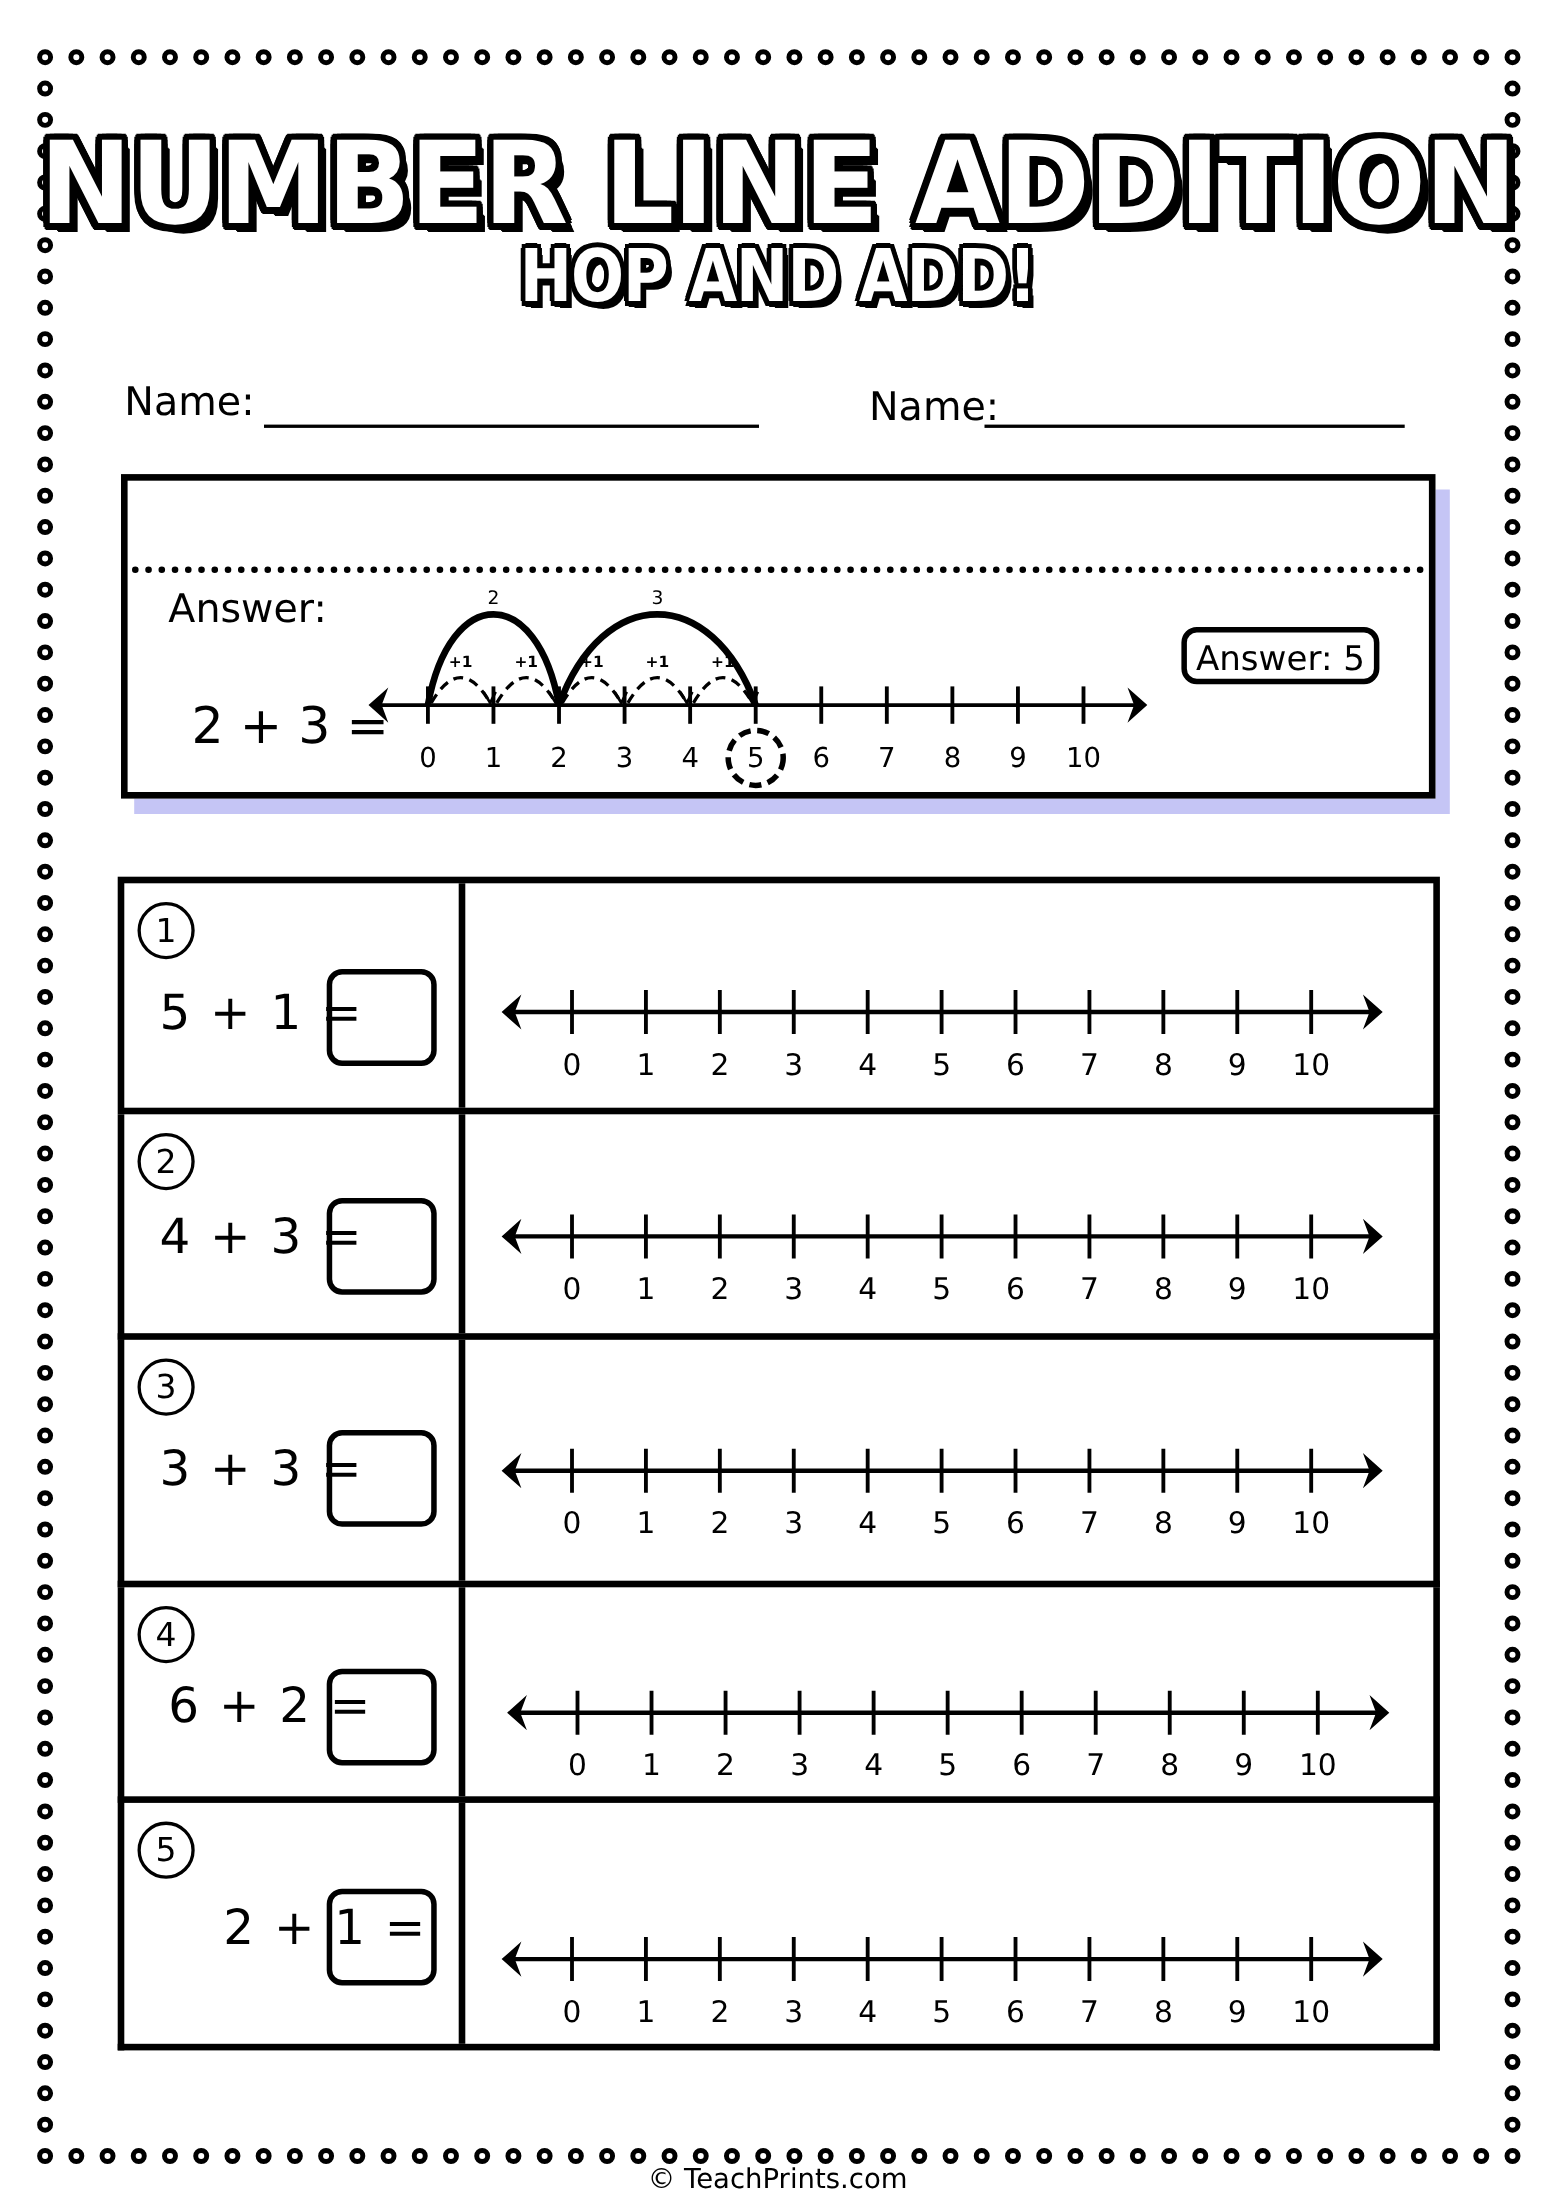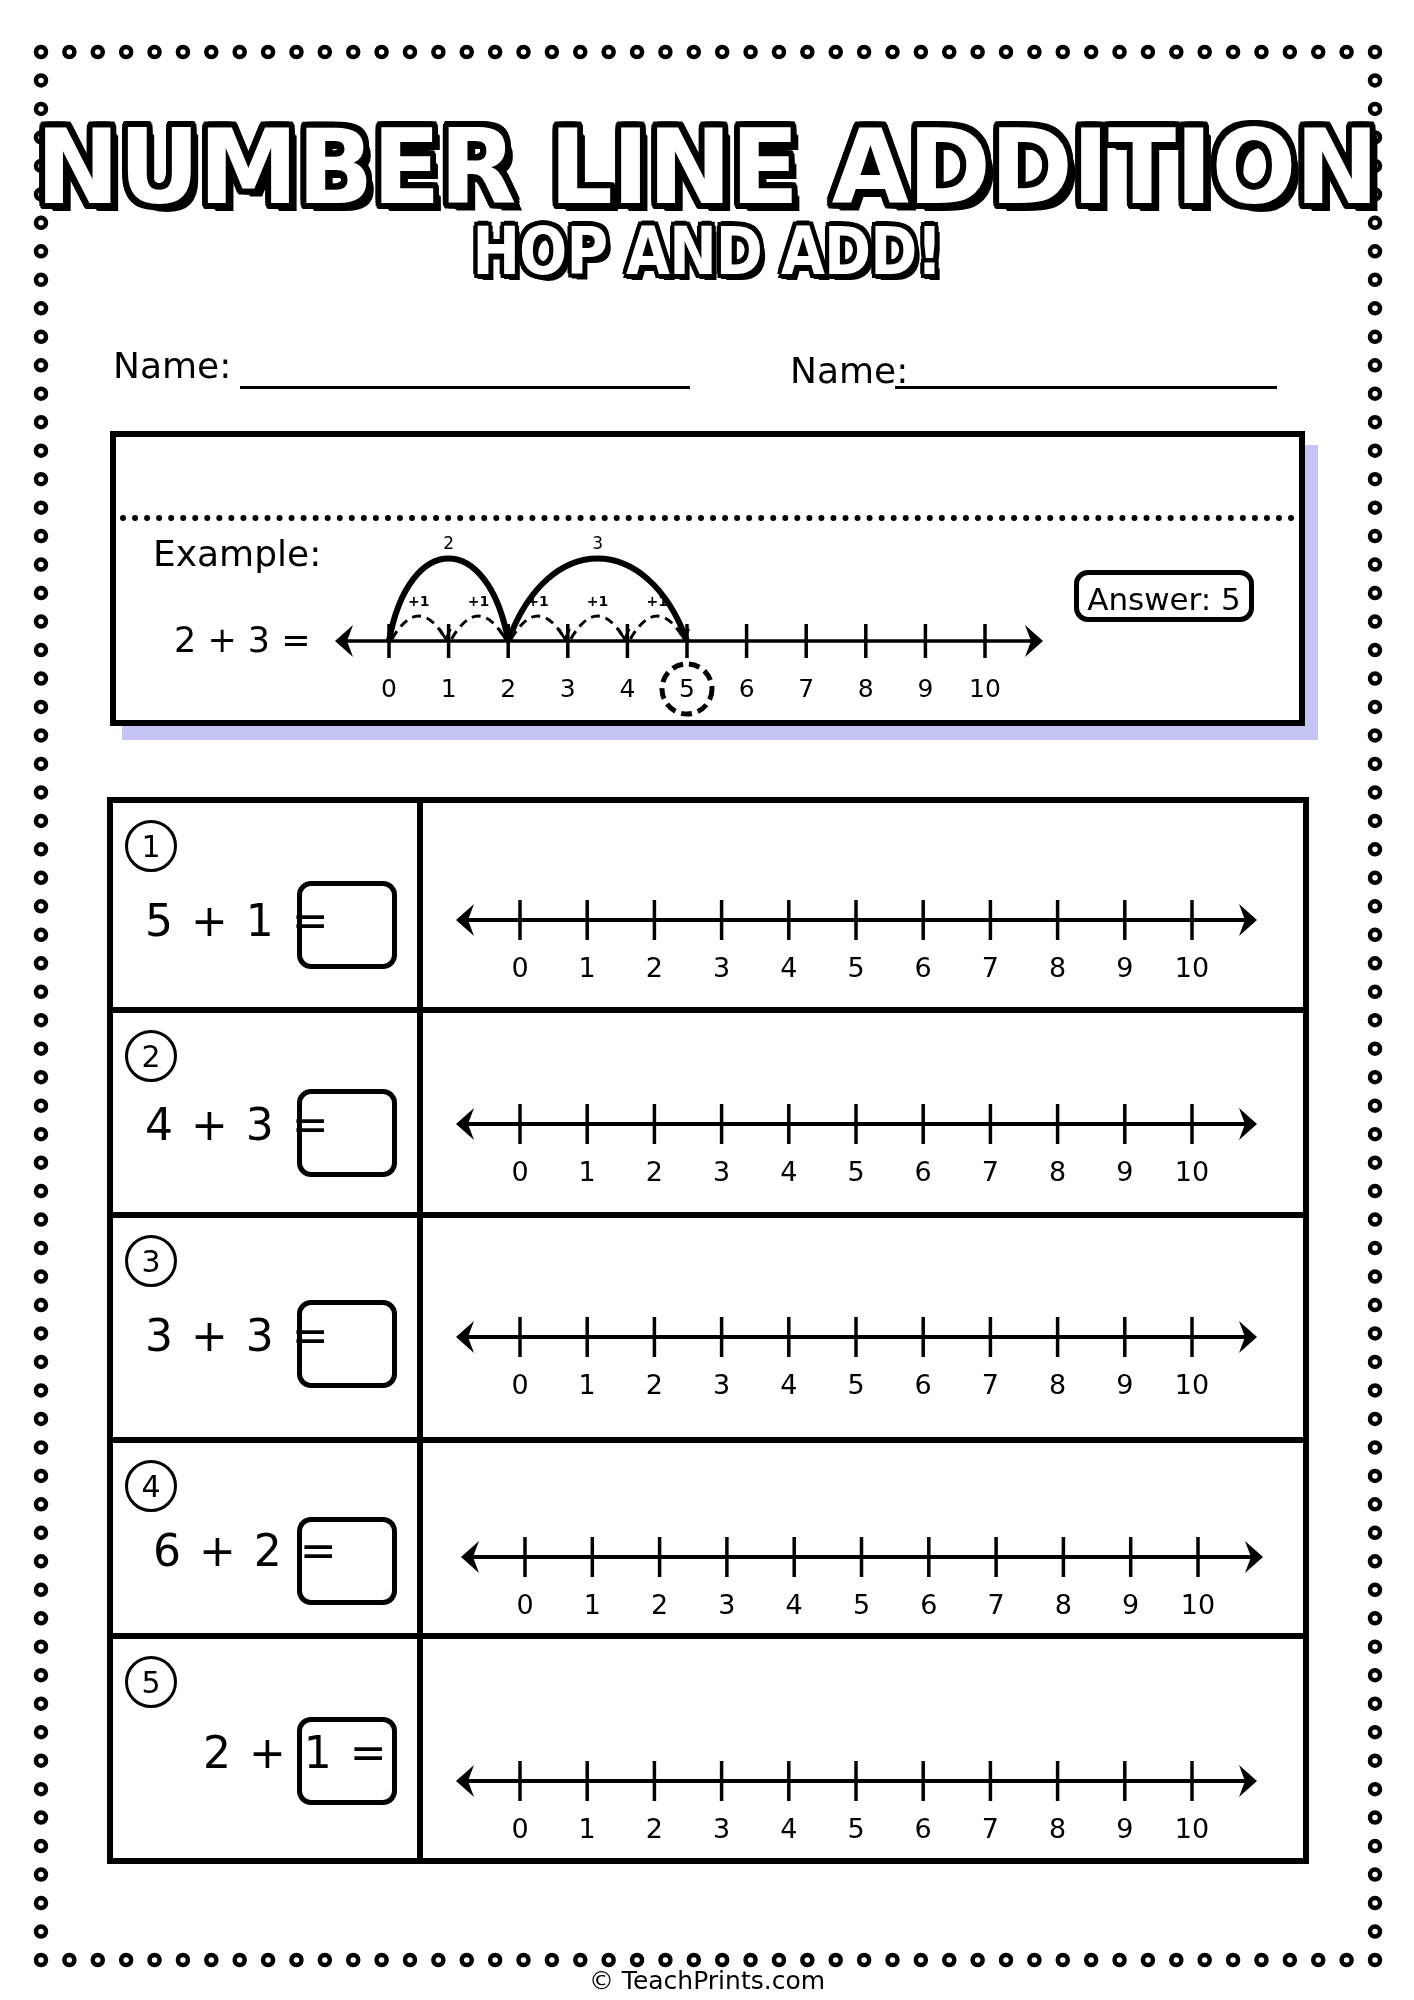--- a/index.html
+++ b/index.html
@@ -25,21 +25,21 @@
       6px 6px 0 #000; }
   .field-label { position:absolute; font-size:36px; font-family:"DejaVu Sans", sans-serif; }
   .field-line { position:absolute; border-bottom:3px solid #000; height:0; }
 
   .example-shadow { position:absolute; left:122px; top:445px; width:1196px; height:295px; background:#c5c5f5; }
   .example-box { position:absolute; left:110px; top:431px; width:1183px; height:283px;
                  border:6px solid #000; background:#fff; }
   .instruction { position:absolute; left:0; width:100%; top:22px; text-align:center; font-size:35px; }
   .dotted-sep { position:absolute; left:4px; right:4px; top:78px; border-top:6px dotted #000; }
   .example-label { position:absolute; left:37px; top:96px; font-size:36px; }
-  .example-eq { position:absolute; left:58px; top:183px; font-size:35px; }
+  .example-eq { position:absolute; left:58px; top:195px; font-size:46px; }
   .answer-pill { position:absolute; left:958px; top:133px; width:170px; height:42px;
                  border:5px solid #000; border-radius:14px; font-size:31px;
                  display:flex; align-items:flex-end; justify-content:center; background:#fff; }
 
   .table { position:absolute; left:107px; top:797px; width:1196px; height:1073px; }
   .row { position:absolute; left:0; width:1190px; border:6px solid #000; }
   .row + .row { border-top:none; }
   .cell-left { position:absolute; left:0; top:0; bottom:0; width:304px; border-right:6px solid #000; }
   .qnum { position:absolute; left:12px; top:17px; width:46px; height:46px; border:3px solid #000;
           border-radius:50%; font-size:30px; display:flex; align-items:center; justify-content:center; }
@@ -290,21 +290,21 @@
   <span></span>
 </div>
 <div class="field-label" style="left:790px; top:350px;">Name:</div>
 <div class="field-line" style="left:895px; top:386px; width:382px;">
   <span></span>
 </div>
 
 <div class="example-shadow"></div>
 <div class="example-box">
   <div class="dotted-sep"></div>
-  <div class="example-label">Example:</div>
+  <div class="example-label">Answer:</div>
   <div class="example-eq">2 + 3  =</div>
   <svg id="example-nl" width="1183" height="283" style="position:absolute; left:0; top:0;">
       <g>
         <line x1="223" y1="204" x2="923" y2="204" stroke="#000" stroke-width="3.5"></line>
         <path d="M219 204 L237 188 L231 204 L237 220 Z" fill="#000"></path>
         <path d="M927 204 L909 188 L915 204 L909 220 Z" fill="#000"></path>
         <line x1="273" y1="187" x2="273" y2="221" stroke="#000" stroke-width="3.5"></line>
         <text x="273" y="260" text-anchor="middle" font-size="25" font-family="DejaVu Sans, sans-serif" fill="#000">0</text>
         <line x1="332.6" y1="187" x2="332.6" y2="221" stroke="#000" stroke-width="3.5"></line>
         <text x="332.6" y="260" text-anchor="middle" font-size="25" font-family="DejaVu Sans, sans-serif" fill="#000">1</text>

